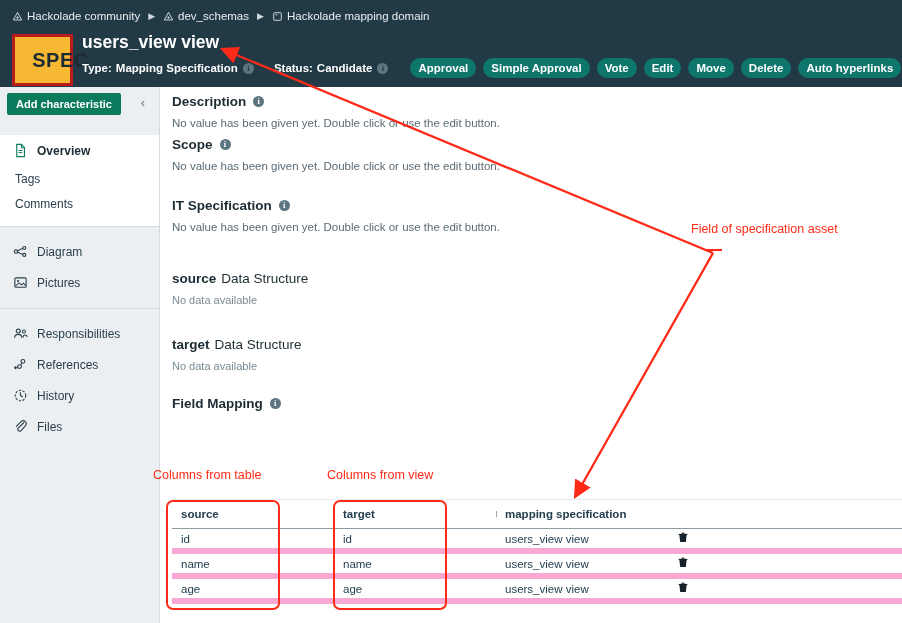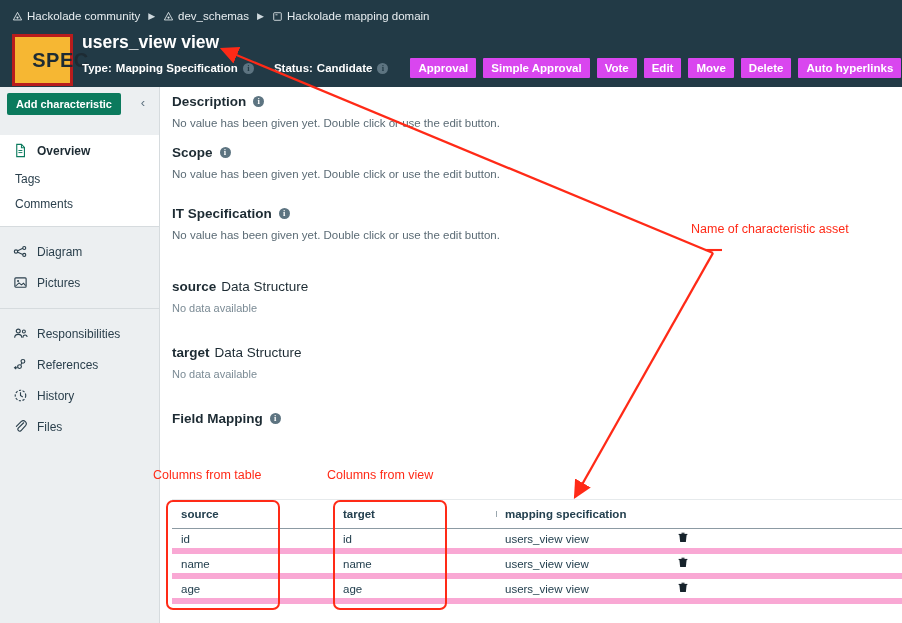--- a/index.html
+++ b/index.html
@@ -45,23 +45,23 @@
   .meta-val { font-size:11.5px; color:#ffffff; font-weight:bold; margin-left:4px; }
   .info-ico {
     display:inline-block; width:11px; height:11px; margin-left:5px;
     border-radius:50%; background:#5d7481; color:#223a46;
     font-size:8.5px; font-weight:bold; line-height:11px; text-align:center;
     font-family:"Liberation Serif", serif; cursor:pointer;
   }
   .sep-gap { width:20px; }
   .btns { display:flex; align-items:center; gap:7px; margin-left:22px; }
   .tbtn {
-    background:#d946ef; color:#ffffff; border:none;
+    background:#0f766e; color:#ffffff; border:none;
     font-size:11.5px; font-weight:bold; font-family:"Liberation Sans", sans-serif;
-    padding:4px 8px; border-radius:1px; cursor:pointer; white-space:nowrap;
+    padding:4px 8px; border-radius:10px; cursor:pointer; white-space:nowrap;
   }
 
   
   .sidebar {
     position:absolute; left:0; top:87px; width:160px; height:536px;
     background:#eceff1; border-right:1px solid #d6dbde;
   }
   .sb-top { position:relative; height:48px; }
   .add-char {
     position:absolute; left:7px; top:6px;
@@ -298,21 +298,21 @@
   <div class="main">
 
     <div class="sec" style="margin-top:7px;">
       <div class="sec-h">
         <span>Description</span>
         <span class="info-ico">i</span>
       </div>
       <div class="sec-p">No value has been given yet. Double click or use the edit button.</div>
     </div>
 
-    <div class="sec" style="margin-top:16px;">
+    <div class="sec" style="margin-top:8px;">
       <div class="sec-h">
         <span>Scope</span>
         <span class="info-ico">i</span>
       </div>
       <div class="sec-p">No value has been given yet. Double click or use the edit button.</div>
     </div>
 
     <div class="sec" style="margin-top:26px;">
       <div class="sec-h">
         <span>IT Specification</span>
@@ -330,21 +330,21 @@
     </div>
 
     <div class="sec" style="margin-top:31px;">
       <div class="sec-h">
         <span>target</span>
         <span class="light">Data Structure</span>
       </div>
       <div class="sec-p small">No data available</div>
     </div>
 
-    <div class="sec" style="margin-top:31px;">
+    <div class="sec" style="margin-top:24px;">
       <div class="sec-h">
         <span>Field Mapping</span>
         <span class="info-ico">i</span>
       </div>
     </div>
   </div>
 
   <div class="fm-table">
     <div class="fm-row fm-head">
       <div class="fm-cell c0">source</div>
@@ -403,20 +403,20 @@
     <defs>
       <marker id="ah" markerWidth="9" markerHeight="9" refX="7" refY="4.5" orient="auto">
         <path d="M0,0.6 L8,4.5 L0,8.4 Z" fill="#ff2a17"></path>
       </marker>
     </defs>
     <line x1="713" y1="253" x2="222" y2="49" stroke="#ff2a17" stroke-width="2.3" marker-end="url(#ah)"></line>
     <line x1="713" y1="253" x2="575" y2="497" stroke="#ff2a17" stroke-width="2.3" marker-end="url(#ah)"></line>
     <line x1="705" y1="250" x2="722" y2="250" stroke="#ff2a17" stroke-width="2.1"></line>
   </svg>
 
-  <div class="anno anno-name-spec">Name of characteristic asset</div>
+  <div class="anno anno-name-spec">Field of specification asset</div>
   <div class="anno anno-cols-table">Columns from table</div>
   <div class="anno anno-cols-view">Columns from view</div>
 
   <div class="box-hl box-src"></div>
   <div class="box-hl box-tgt"></div>
 
 </div>
 
 </body></html>

